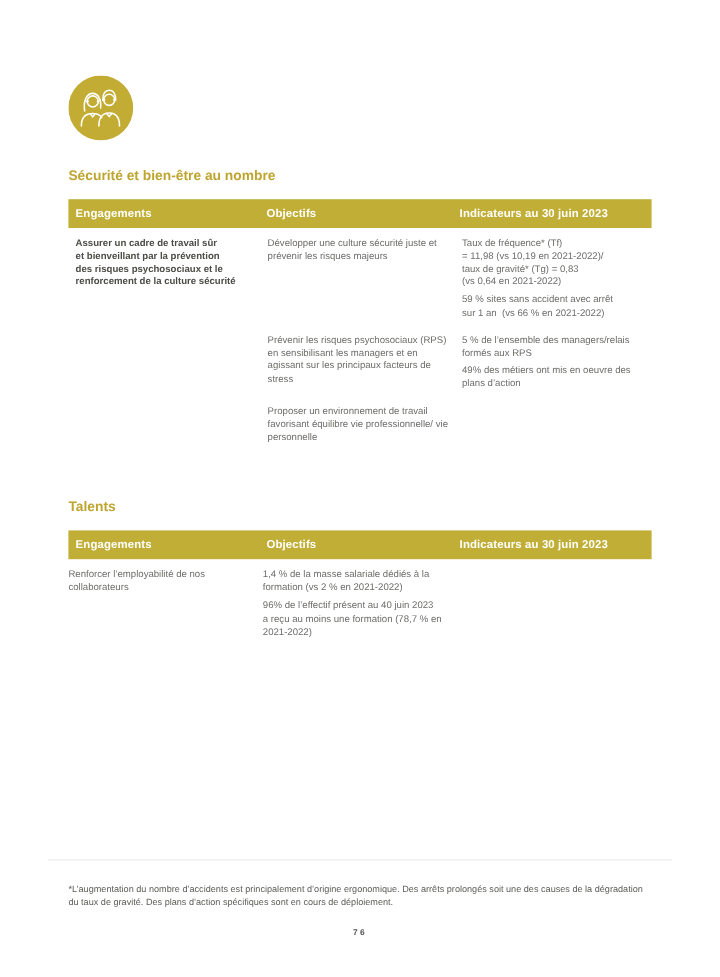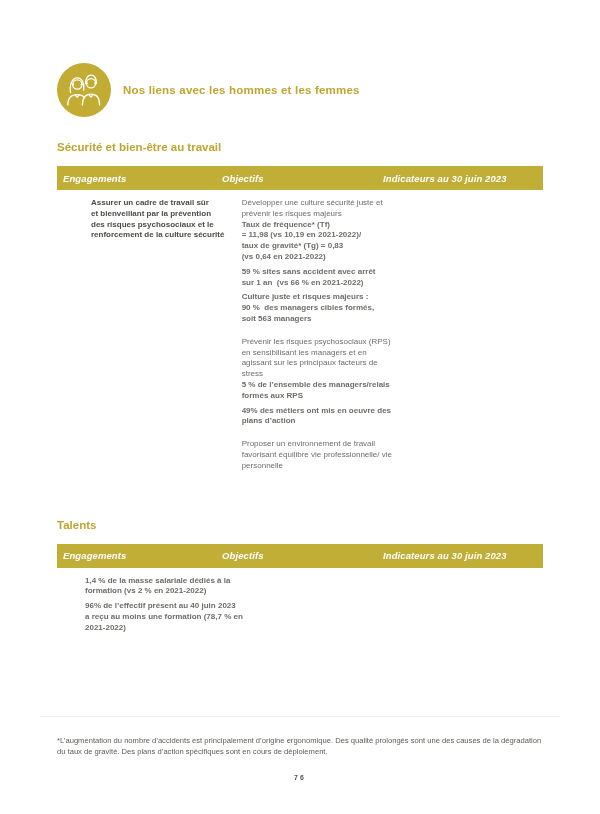--- a/index.html
+++ b/index.html
@@ -36,38 +36,38 @@
   .section-heading{
     font-size:11.5px;font-weight:bold;color:var(--gold);
     line-height:13px;
   }
   .table{margin-top:12px;}
   .section + .section{margin-top:47px;}
   .thead{
     display:flex;align-items:center;
     height:24px;background:var(--band);
   }
-  .th{color:#fff;font-weight:bold;font-size:9.5px;letter-spacing:.1px;font-style:italic;}
+  .th{color:#fff;font-weight:bold;font-size:9.5px;letter-spacing:.1px;}
   .col1{width:166px;padding-left:6px;}
   .col2{width:162px;padding-right:6px;}
   .col3{width:161px;}
   .tbody{padding-top:8px;}
-  .trow{display:flex;margin-left:28px;}
+  .trow{display:flex;}
   .cell{font-size:8px;line-height:10.8px;color:var(--body-text);}
   .engagement{
     width:166px;padding-left:6px;
     font-weight:bold;color:var(--engagement);
     white-space:pre-line;
   }
   .groups{width:320px;}
   .group{display:flex;}
-  .group:not(:last-child){margin-bottom:12px;flex-direction:column;}
+  .group:not(:last-child){margin-bottom:12px;}
   .objectif{width:162px;padding-right:6px;}
   .indicateurs{width:158px;}
-  .ind-para{white-space:pre;font-size:8px;line-height:10.8px;font-weight:bold;}
+  .ind-para{white-space:pre;font-size:8px;line-height:10.8px;}
   .ind-para:not(:last-child){margin-bottom:4px;}
   
   .footnote-block{
     position:absolute;left:40px;right:40px;top:716px;
     border-top:1px solid #ececec;
     padding:18px 17px 0 17px;
   }
   .footnote{
     font-size:7.6px;line-height:11px;color:var(--footnote-text);
   }
@@ -95,26 +95,25 @@
           <path d="M18.2,31.8 L20.2,34.4 L22.2,31.8"></path>
 
           <path d="M28.6,20.6 C28.6,14.6 31,12.2 34,12.2 C37,12.2 39.4,14.6 39.4,20.6"></path>
           <circle cx="34" cy="20.2" r="4.6"></circle>
           <path d="M30.3,20.2 h-1.1 M37.7,20.2 h1.1"></path>
           <path d="M25.4,42 C25.4,34.6 28.6,31.2 34,31.2 C39.4,31.2 42.6,34.6 42.6,42"></path>
           <path d="M31.8,31.4 L34,34.2 L36.2,31.4"></path>
         </g>
       </svg>
     </div>
-    <h1 class="chapter-title">Nos liens avec les hommes et les femmes</h1>
   </header>
 
   <main class="content" id="sections">
       <section class="section">
-    <h2 class="section-heading">Sécurité et bien-être au travail</h2>
+    <h2 class="section-heading">Sécurité et bien-être au nombre</h2>
     <div class="table">
       <div class="thead">
         <div class="th col1">Engagements</div>
         <div class="th col2">Objectifs</div>
         <div class="th col3">Indicateurs au 30 juin 2023</div>
       </div>
       <div class="tbody">
             <div class="trow">
     <div class="cell engagement">Assurer un cadre de travail sûr
 et bienveillant par la prévention
@@ -123,23 +122,20 @@
     <div class="groups">
                 <div class="group">
     <div class="cell objectif">Développer une culture sécurité juste et prévenir les risques majeurs</div>
     <div class="cell indicateurs">
                     <p class="ind-para">Taux de fréquence* (Tf)
 = 11,98 (vs 10,19 en 2021-2022)/
 taux de gravité* (Tg) = 0,83
 (vs 0,64 en 2021-2022)</p>
                     <p class="ind-para">59 % sites sans accident avec arrêt
 sur 1 an  (vs 66 % en 2021-2022)</p>
-                    <p class="ind-para">Culture juste et risques majeurs :
-90 %  des managers cibles formés,
-soit 563 managers</p>
                   </div>
   </div>
                 <div class="group">
     <div class="cell objectif">Prévenir les risques psychosociaux (RPS) en sensibilisant les managers et en agissant sur les principaux facteurs de stress</div>
     <div class="cell indicateurs">
                     <p class="ind-para">5 % de l’ensemble des managers/relais
 formés aux RPS</p>
                     <p class="ind-para">49% des métiers ont mis en oeuvre des
 plans d’action</p>
                   </div>
@@ -157,33 +153,34 @@
     <div class="table">
       <div class="thead">
         <div class="th col1">Engagements</div>
         <div class="th col2">Objectifs</div>
         <div class="th col3">Indicateurs au 30 juin 2023</div>
       </div>
       <div class="tbody">
             <div class="trow">
     <div class="groups">
                 <div class="group">
+    <div class="cell objectif">Renforcer l’employabilité de nos collaborateurs</div>
     <div class="cell indicateurs">
                     <p class="ind-para">1,4 % de la masse salariale dédiés à la
 formation (vs 2 % en 2021-2022)</p>
                     <p class="ind-para">96% de l’effectif présent au 40 juin 2023
 a reçu au moins une formation (78,7 % en
 2021-2022)</p>
                   </div>
   </div>
               </div>
   </div>
           </div>
     </div>
   </section>
     </main>
 
   <div class="footnote-block">
-    <p class="footnote">*L’augmentation du nombre d’accidents est principalement d’origine ergonomique. Des qualité prolongés sont une des causes de la dégradation du taux de gravité. Des plans d’action spécifiques sont en cours de déploiement.</p>
+    <p class="footnote">*L’augmentation du nombre d’accidents est principalement d’origine ergonomique. Des arrêts prolongés soit une des causes de la dégradation du taux de gravité. Des plans d’action spécifiques sont en cours de déploiement.</p>
   </div>
 
   <div class="page-number">76</div>
 </div>
 
 </body></html>

